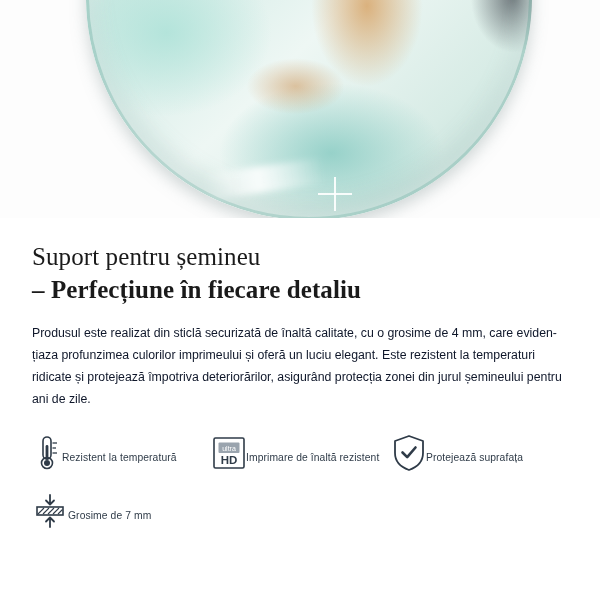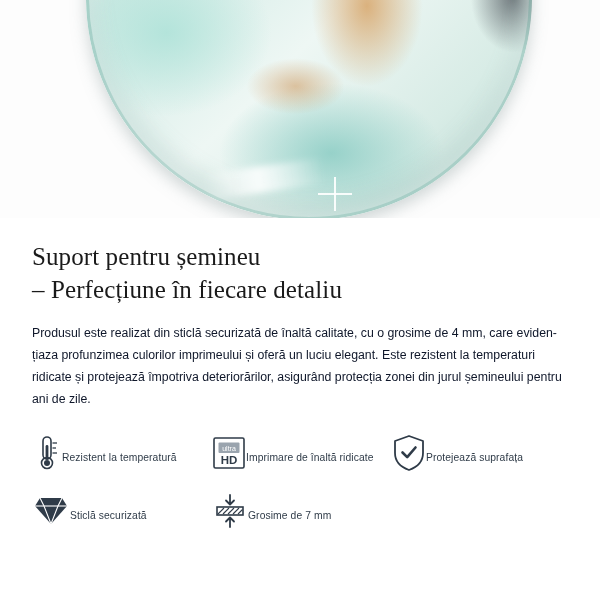--- a/index.html
+++ b/index.html
@@ -92,21 +92,21 @@
   }
   .headline {
     font-family: "Liberation Serif", serif;
     font-size: 25px;
     line-height: 33px;
     color: #1a1a1a;
     font-weight: 400;
     letter-spacing: 0.1px;
     margin: 14px 0 0 0;
   }
-  .headline .l2 { display: block; }
+  .headline .l2 { display: block; font-weight: bold; }
   .body-copy {
     margin: 16px 0 0 0;
     font-size: 12.3px;
     line-height: 22px;
     color: #0f172a;
     max-width: 540px;
   }
 
   
   .features {
@@ -177,43 +177,33 @@
 
     <div class="feature">
       <div class="feature-icon">
         <svg width="34" height="34" viewBox="0 0 34 34">
           <rect x="2" y="2" width="30" height="30" rx="1.5" fill="none" stroke="#2f3b48" stroke-width="1.6"></rect>
           <rect x="6.5" y="6.5" width="21" height="10.5" rx="1" fill="#9aa4ae"></rect>
           <text x="17" y="14.6" font-family="Liberation Sans, sans-serif" font-size="7" fill="#ffffff" text-anchor="middle">ultra</text>
           <text x="17" y="28" font-family="Liberation Sans, sans-serif" font-size="11.5" font-weight="bold" fill="#2f3b48" text-anchor="middle">HD</text>
         </svg>
       </div>
-      <div class="feature-label">Imprimare de înaltă ridicate</div>
+      <div class="feature-label">Imprimare de înaltă rezistent</div>
     </div>
 
     <div class="feature">
       <div class="feature-icon">
         <svg width="34" height="38" viewBox="0 0 34 38">
           <path d="M17 2 L31 7 V19 C31 28 24 33.5 17 36 C10 33.5 3 28 3 19 V7 Z" fill="none" stroke="#2f3b48" stroke-width="1.8" stroke-linejoin="round"></path>
           <path d="M10.5 18.5 L15.2 23.2 L23.5 13.5" fill="none" stroke="#2f3b48" stroke-width="2.6" stroke-linecap="round" stroke-linejoin="round"></path>
         </svg>
       </div>
       <div class="feature-label">Protejează suprafața</div>
     </div>
 
-    <div class="feature">
-      <div class="feature-icon">
-        <svg width="38" height="34" viewBox="0 0 38 34">
-          <path d="M8 4 H30 L35 12 L19 30 L3 12 Z" fill="#2f3b48"></path>
-          <path d="M8 4 L12 12 L19 30 L26 12 L30 4" fill="none" stroke="#ffffff" stroke-width="1.1"></path>
-          <line x1="3" y1="12" x2="35" y2="12" stroke="#ffffff" stroke-width="1.1"></line>
-        </svg>
-      </div>
-      <div class="feature-label">Sticlă securizată</div>
-    </div>
 
 
     <div class="feature">
       <div class="feature-icon">
         <svg width="36" height="36" viewBox="0 0 36 36">
           <path d="M18 2 V10 M14 7.5 L18 11.5 L22 7.5" fill="none" stroke="#2f3b48" stroke-width="1.8" stroke-linecap="round" stroke-linejoin="round"></path>
           <rect x="5" y="14" width="26" height="8" fill="none" stroke="#2f3b48" stroke-width="1.6"></rect>
           <line x1="6" y1="21" x2="12" y2="15" stroke="#2f3b48" stroke-width="1.1"></line>
           <line x1="11" y1="21" x2="17" y2="15" stroke="#2f3b48" stroke-width="1.1"></line>
           <line x1="16" y1="21" x2="22" y2="15" stroke="#2f3b48" stroke-width="1.1"></line>

